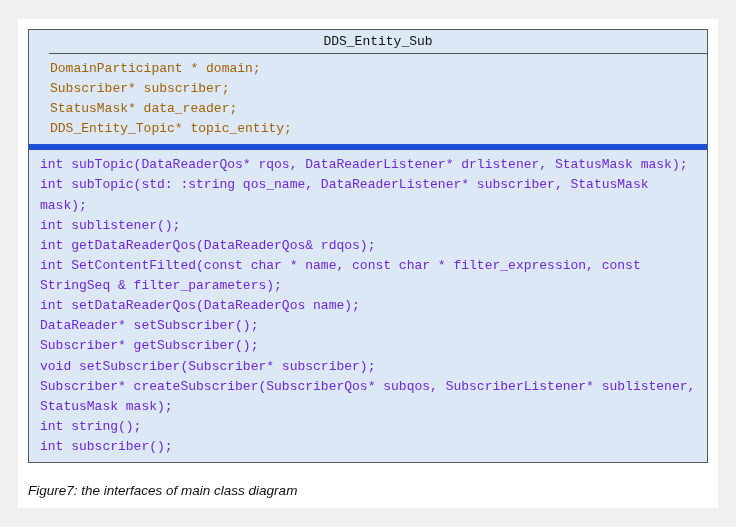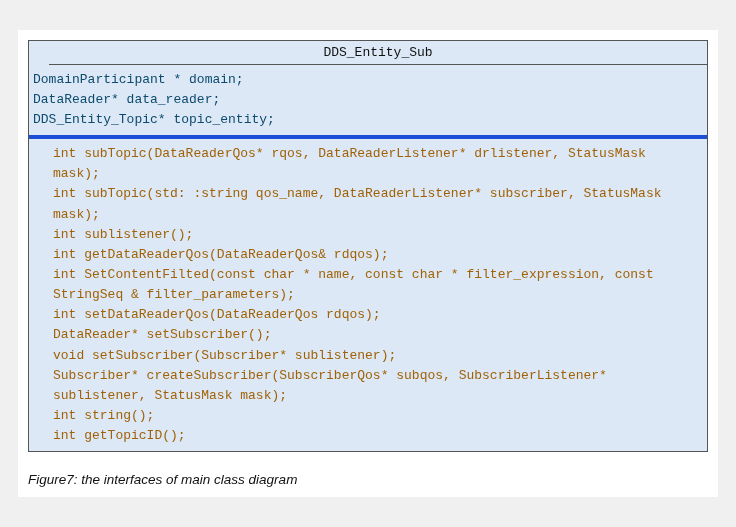--- a/index.html
+++ b/index.html
@@ -35,32 +35,32 @@
       border-bottom: 1px solid #555;
       padding: 4px 8px;
       font-size: 13.5px;
       font-weight: normal;
       color: #111;
       background: #dce8f5;
       margin-left: 20px;
     }
 
     .fields-section {
-      border-bottom: 4px solid #1d4ed8;
-      padding: 5px 4px;
+      border-bottom: 6px solid #1d4ed8;
+      padding: 5px 21px;
       font-size: 13px;
-      color: #0c4a6e;
+      color: #a16207;
       line-height: 1.55;
       background: #dce8f5;
     }
 
     .methods-section {
-      padding: 5px 24px;
+      padding: 5px 11px;
       font-size: 13px;
-      color: #a16207;
+      color: #6d28d9;
       line-height: 1.55;
       background: #dce8f5;
     }
 
     .caption {
       margin-top: 20px;
       font-size: 13.5px;
       color: #111;
       font-style: italic;
     }
@@ -71,31 +71,33 @@
     }
   </style>
 </head>
 <body>
 
 <div class="container">
   <div class="class-diagram">
     <div class="diagram-title mono">DDS_Entity_Sub</div>
     <div class="fields-section">
       <div class="mono">DomainParticipant  * domain;</div>
-      <div class="mono">DataReader*         data_reader;</div>
+      <div class="mono">Subscriber*         subscriber;</div>
+      <div class="mono">StatusMask*         data_reader;</div>
       <div class="mono">DDS_Entity_Topic*   topic_entity;</div>
     </div>
     <div class="methods-section">
       <div class="mono">int subTopic(DataReaderQos* rqos, DataReaderListener* drlistener, StatusMask mask);</div>
       <div class="mono">int subTopic(std: :string qos_name, DataReaderListener* subscriber, StatusMask mask);</div>
       <div class="mono">int sublistener();</div>
       <div class="mono">int getDataReaderQos(DataReaderQos&amp; rdqos);</div>
       <div class="mono">int SetContentFilted(const char * name, const char * filter_expression, const StringSeq &amp;  filter_parameters);</div>
-      <div class="mono">int setDataReaderQos(DataReaderQos rdqos);</div>
+      <div class="mono">int setDataReaderQos(DataReaderQos name);</div>
       <div class="mono">DataReader* setSubscriber();</div>
-      <div class="mono">void        setSubscriber(Subscriber* sublistener);</div>
+      <div class="mono">Subscriber* getSubscriber();</div>
+      <div class="mono">void        setSubscriber(Subscriber* subscriber);</div>
       <div class="mono">Subscriber* createSubscriber(SubscriberQos* subqos, SubscriberListener* sublistener, StatusMask mask);</div>
       <div class="mono">int string();</div>
-      <div class="mono">int getTopicID();</div>
+      <div class="mono">int subscriber();</div>
     </div>
   </div>
   <div class="caption">Figure7: the interfaces of main class diagram</div>
 </div>
 
 </body></html>

